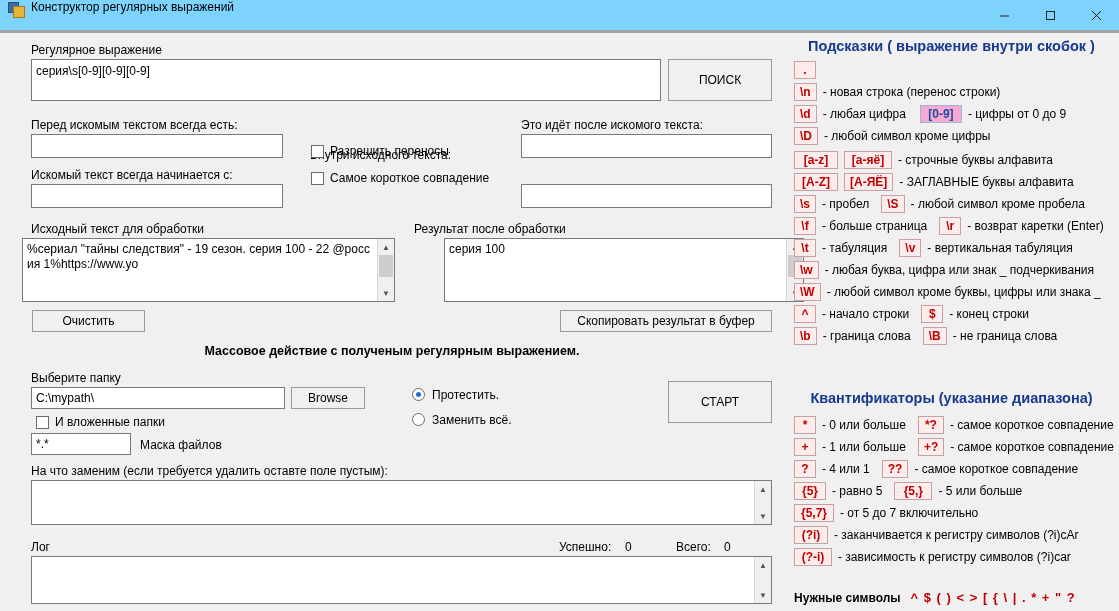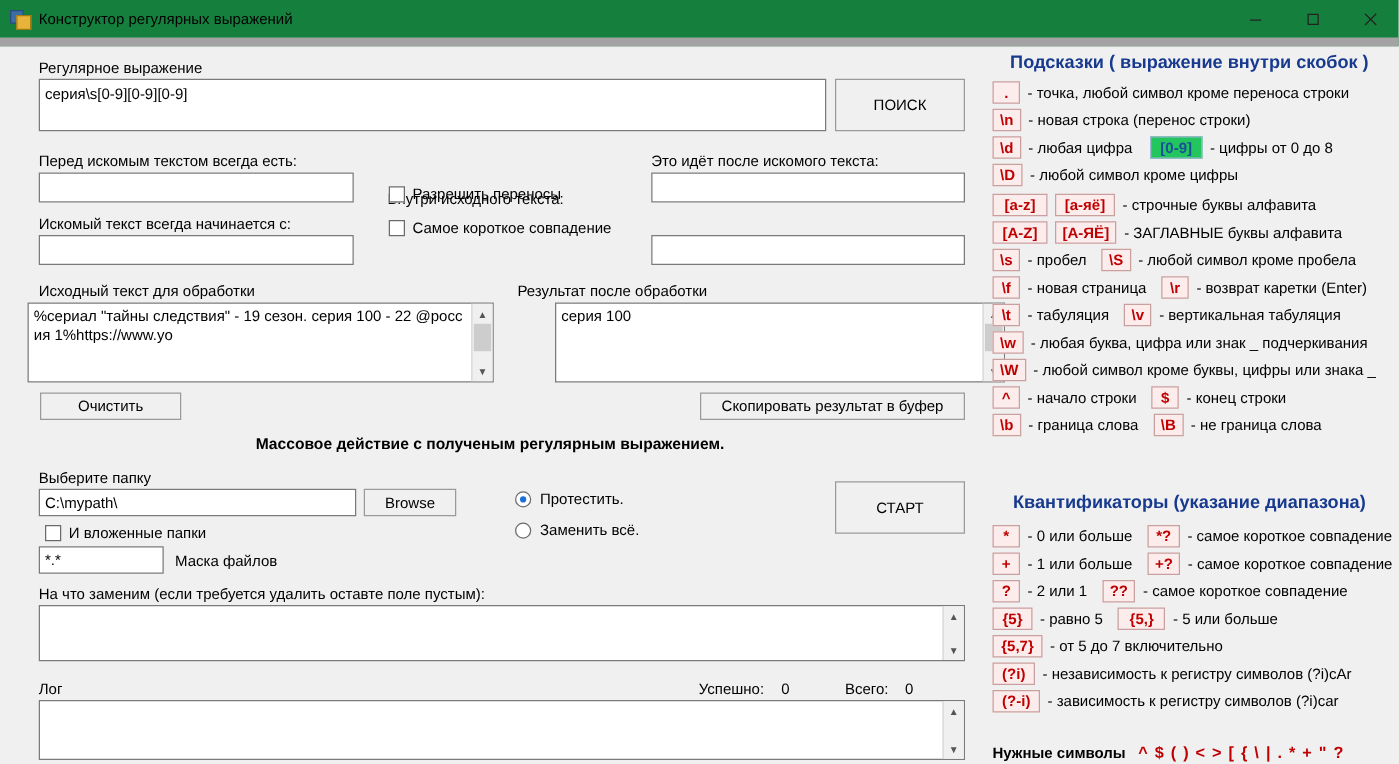--- a/index.html
+++ b/index.html
@@ -17,24 +17,24 @@
   }
   .window {
     position: relative;
     width: 1119px;
     height: 611px;
     background: #f0f0f0;
   }
   
   .titlebar {
     height: 30px;
-    background: #15803d;
-    border-bottom: 7px solid #a3a3a3;
-    display: flex;
-    align-items: center;
+    background: #7dd3fc;
+    border-bottom: 3px solid #a3a3a3;
+    display: flex;
+    align-items: flex-start;
     position: relative;
   }
   .titlebar .appicon {
     width: 18px; height: 18px;
     margin-left: 7px; margin-right: 6px;
     position: relative;
   }
   .titlebar .appicon .sq1 {
     position: absolute; left: 1px; top: 2px; width: 9px; height: 9px;
     background: #3a6ea5; border: 1px solid #274d74;
@@ -116,21 +116,21 @@
   }
   .chk .box {
     width: 13px; height: 13px;
     background: #fff;
     border: 1px solid #6b6b6b;
     box-sizing: border-box;
     flex: none;
   }
   .rad {
     display: flex;
-    align-items: center;
+    align-items: flex-start;
     gap: 7px;
   }
   .rad .circ {
     width: 13px; height: 13px;
     border-radius: 50%;
     background: #fff;
     border: 1px solid #6b6b6b;
     box-sizing: border-box;
     flex: none;
     position: relative;
@@ -185,21 +185,21 @@
     color: #c00000;
     font-family: "Liberation Sans", sans-serif;
     font-weight: bold;
     font-size: 12px;
     padding: 1px 5px;
     box-sizing: border-box;
     line-height: 14px;
   }
   .tok.blue {
     border-color: #9fb6d6;
-    background: #22c55e;
+    background: #f9a8d4;
     color: #1a4f9c;
   }
   .hint-row {
     display: flex;
     align-items: center;
     gap: 6px;
     margin-bottom: 4px;
     white-space: nowrap;
   }
   .hint-row .desc { font-size: 12px; color: #000; }
@@ -343,31 +343,30 @@
 
     </div>
 
     <div class="right-pane">
 
       <div class="rp-title" style="position:absolute;left:0;top:5px;width:335px;">Подсказки ( выражение внутри скобок )</div>
 
       <div style="position:absolute;left:10px;top:28px;width:325px;">
         <div class="hint-row">
           <span class="tok" style="min-width:22px;">.</span>
-          <span class="desc">- точка, любой символ кроме переноса строки</span>
         </div>
         <div class="hint-row">
           <span class="tok" style="min-width:22px;">\n</span>
           <span class="desc">- новая строка (перенос строки)</span>
         </div>
         <div class="hint-row">
           <span class="tok" style="min-width:22px;">\d</span>
           <span class="desc">- любая цифра</span>
           <span class="tok blue" style="min-width:42px;margin-left:8px;">[0-9]</span>
-          <span class="desc">- цифры от 0 до 8</span>
+          <span class="desc">- цифры от 0 до 9</span>
         </div>
         <div class="hint-row">
           <span class="tok" style="min-width:22px;">\D</span>
           <span class="desc">- любой символ кроме цифры</span>
         </div>
         <div class="hint-row" style="margin-top:6px;">
           <span class="tok" style="min-width:44px;">[a-z]</span>
           <span class="tok" style="min-width:48px;">[а-яё]</span>
           <span class="desc">- строчные буквы алфавита</span>
         </div>
@@ -377,21 +376,21 @@
           <span class="desc">- ЗАГЛАВНЫЕ буквы алфавита</span>
         </div>
         <div class="hint-row">
           <span class="tok" style="min-width:22px;">\s</span>
           <span class="desc">- пробел</span>
           <span class="tok" style="min-width:22px;margin-left:6px;">\S</span>
           <span class="desc">- любой символ кроме пробела</span>
         </div>
         <div class="hint-row">
           <span class="tok" style="min-width:22px;">\f</span>
-          <span class="desc">- новая страница</span>
+          <span class="desc">- больше страница</span>
           <span class="tok" style="min-width:22px;margin-left:6px;">\r</span>
           <span class="desc">- возврат каретки (Enter)</span>
         </div>
         <div class="hint-row">
           <span class="tok" style="min-width:22px;">\t</span>
           <span class="desc">- табуляция</span>
           <span class="tok" style="min-width:22px;margin-left:6px;">\v</span>
           <span class="desc">- вертикальная табуляция</span>
         </div>
         <div class="hint-row">
@@ -426,37 +425,37 @@
           <span class="desc">- самое короткое совпадение</span>
         </div>
         <div class="hint-row">
           <span class="tok" style="min-width:22px;">+</span>
           <span class="desc">- 1 или больше</span>
           <span class="tok" style="min-width:26px;margin-left:6px;">+?</span>
           <span class="desc">- самое короткое совпадение</span>
         </div>
         <div class="hint-row">
           <span class="tok" style="min-width:22px;">?</span>
-          <span class="desc">- 2 или 1</span>
+          <span class="desc">- 4 или 1</span>
           <span class="tok" style="min-width:26px;margin-left:6px;">??</span>
           <span class="desc">- самое короткое совпадение</span>
         </div>
         <div class="hint-row">
           <span class="tok" style="min-width:32px;">{5}</span>
           <span class="desc">- равно 5</span>
           <span class="tok" style="min-width:38px;margin-left:6px;">{5,}</span>
           <span class="desc">- 5 или больше</span>
         </div>
         <div class="hint-row">
           <span class="tok" style="min-width:40px;">{5,7}</span>
           <span class="desc">- от 5 до 7 включительно</span>
         </div>
         <div class="hint-row">
           <span class="tok" style="min-width:34px;">(?i)</span>
-          <span class="desc">- независимость к регистру символов (?i)cAr</span>
+          <span class="desc">- заканчивается к регистру символов (?i)cAr</span>
         </div>
         <div class="hint-row">
           <span class="tok" style="min-width:38px;">(?-i)</span>
           <span class="desc">- зависимость к регистру символов (?i)car</span>
         </div>
       </div>
 
       <div style="position:absolute;left:10px;top:557px;display:flex;align-items:center;gap:10px;">
         <span class="lbl" style="font-weight:bold;">Нужные символы</span>
         <span class="sym-strip">^ $ ( ) &lt; &gt; [ { \ | . * + " ?</span>

